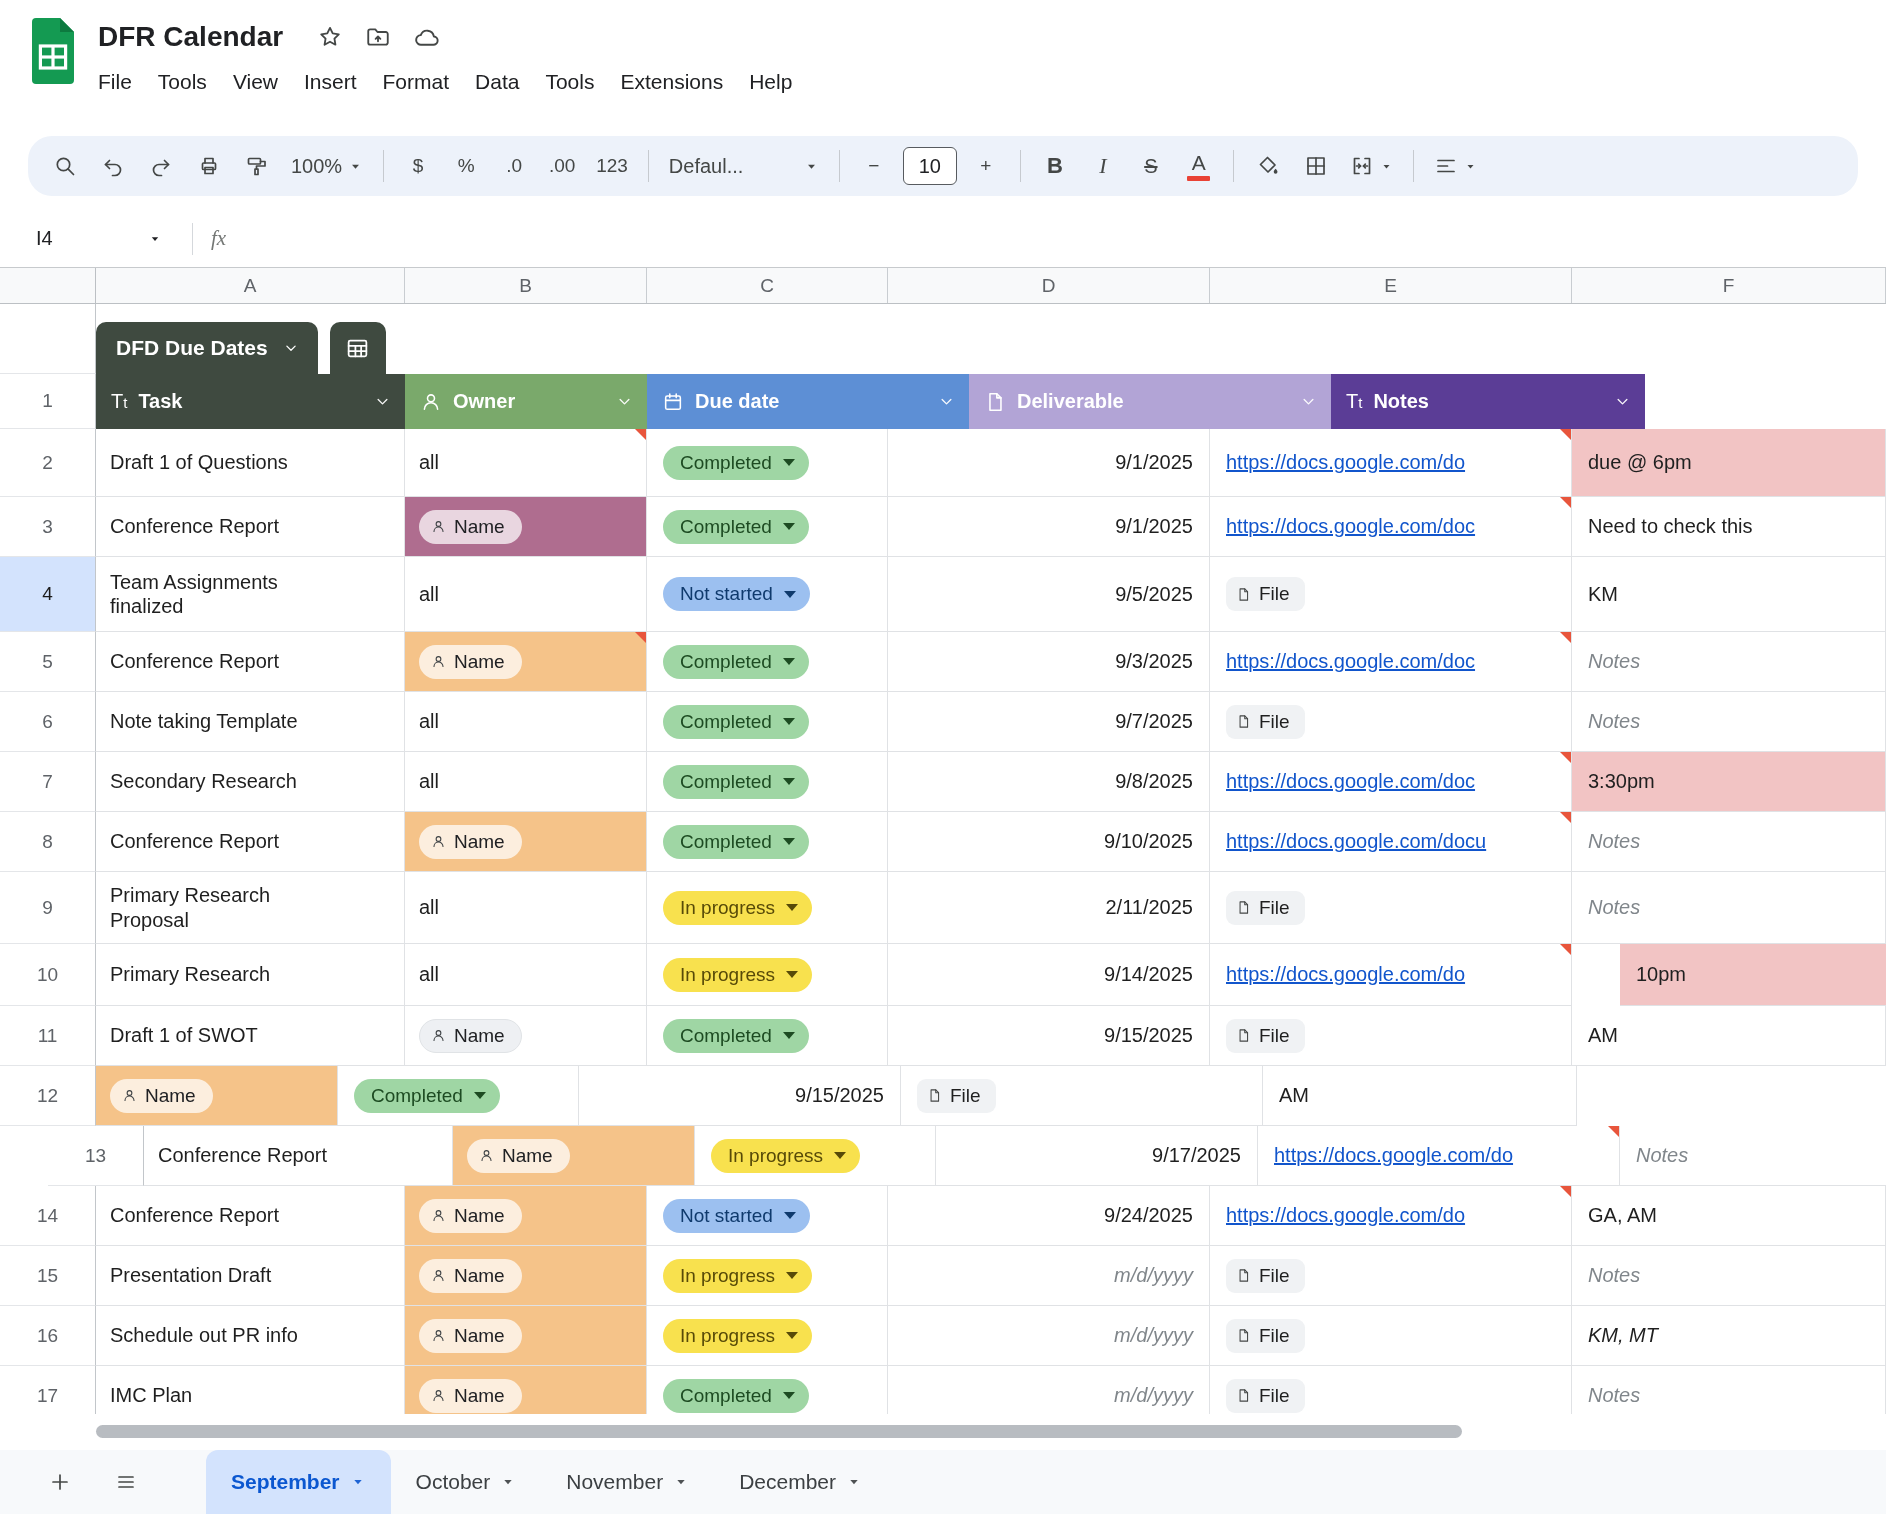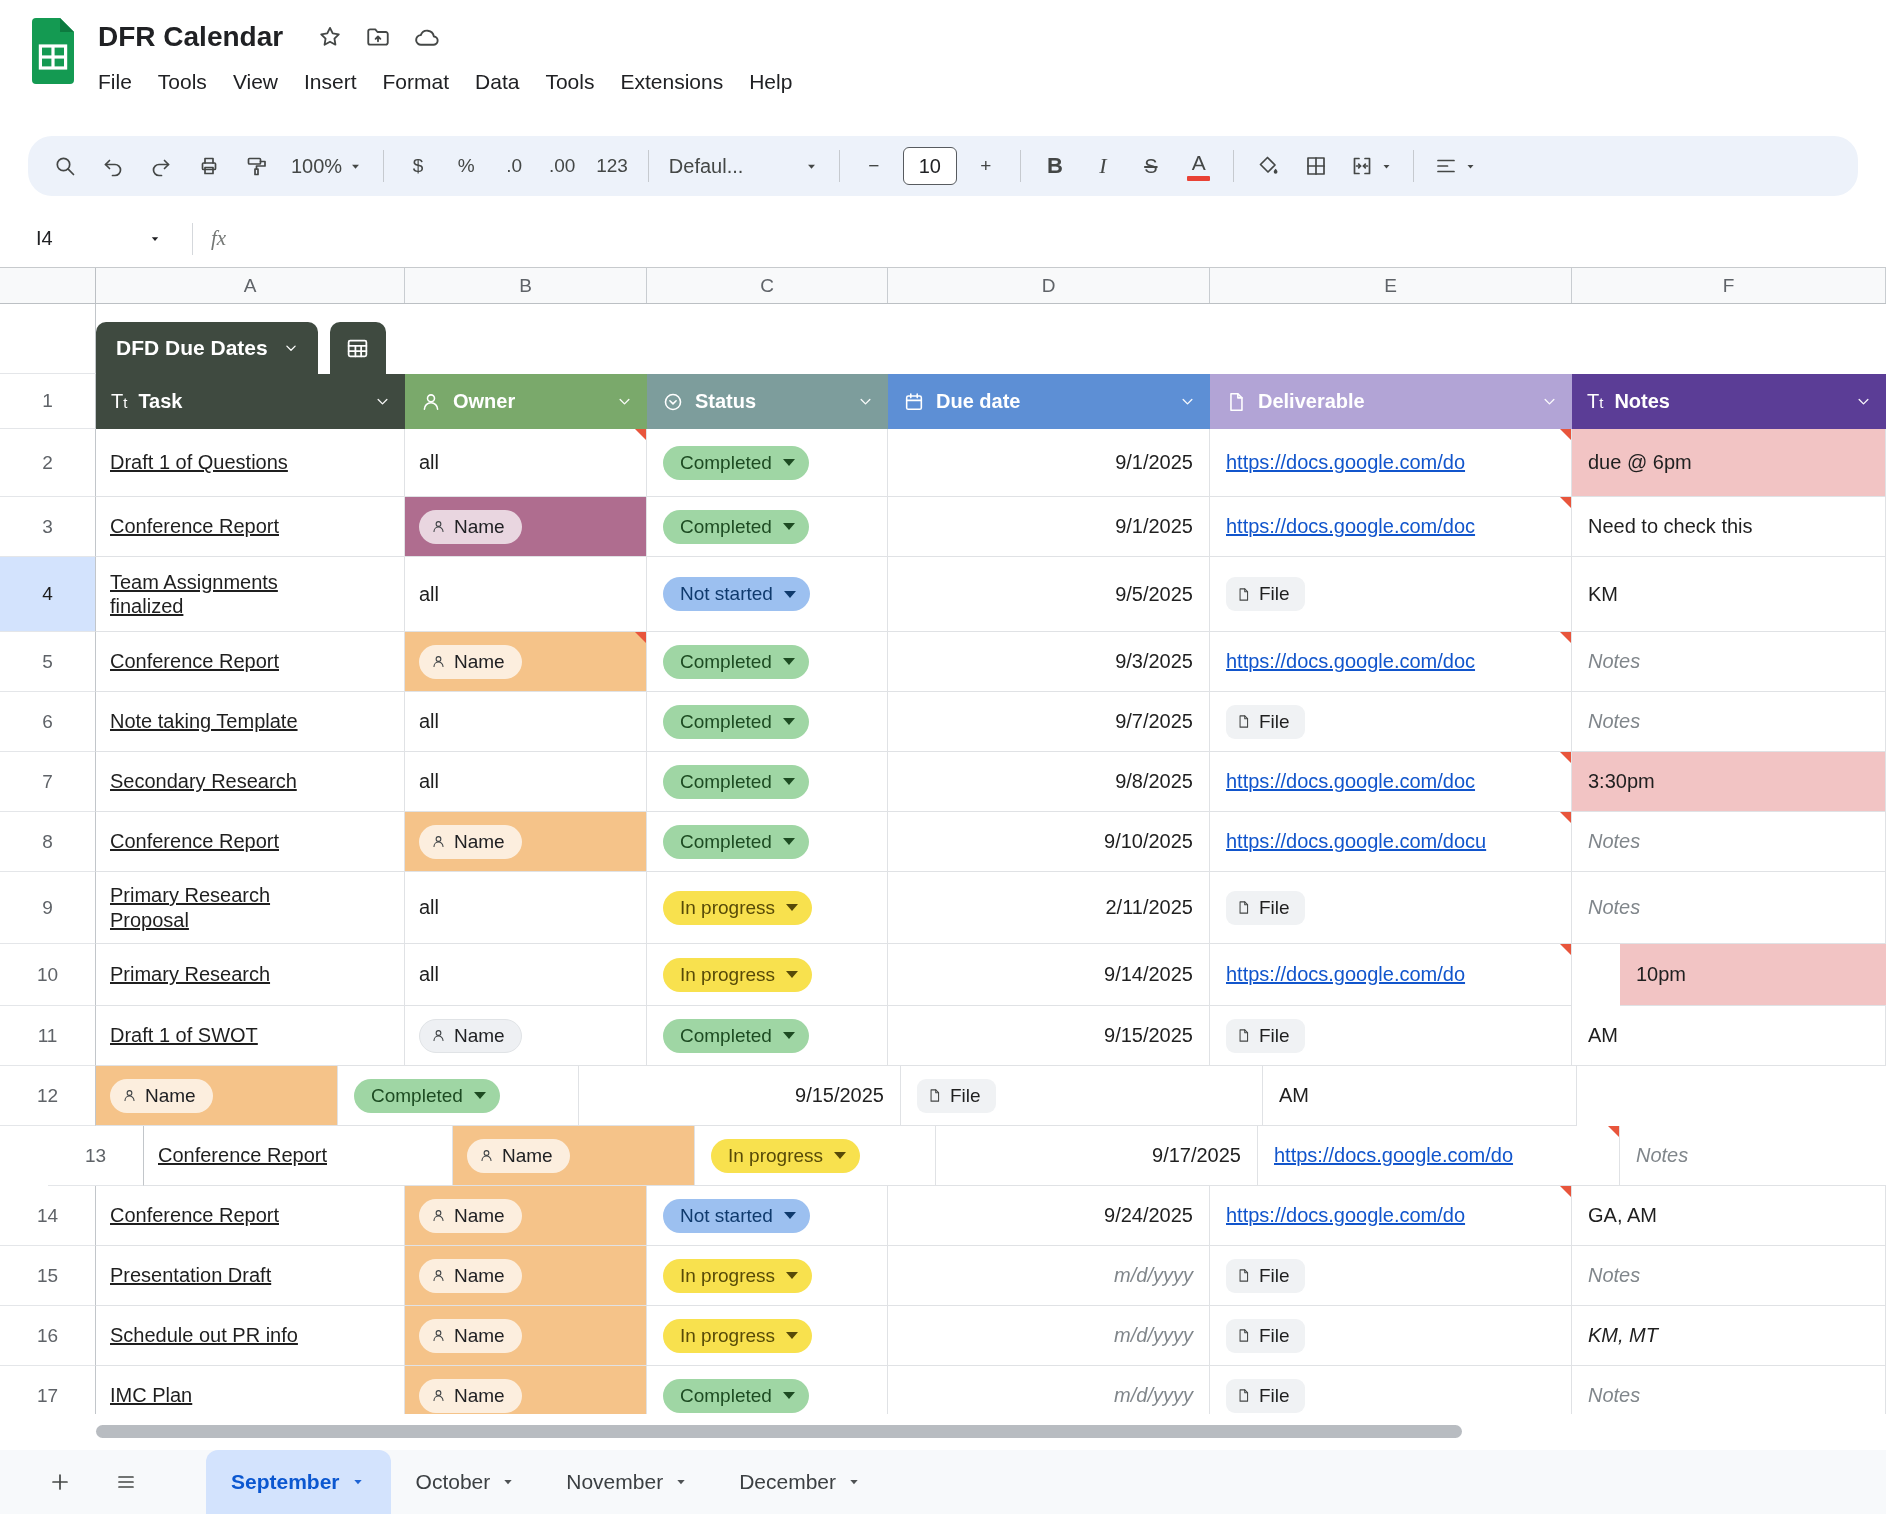--- a/index.html
+++ b/index.html
@@ -54,21 +54,21 @@
   .table-grid-btn { width:56px; height:52px; border-radius:10px 10px 0 0; color:#fff; display:flex; align-items:center; justify-content:center; cursor:pointer; }
 
   .hcell { flex:none; display:flex; align-items:center; gap:11px; padding:0 13px 0 15px; color:#fff; font-size:20px; font-weight:bold; cursor:pointer; }
   .hcell .lbl { white-space:nowrap; }
   .hcaret { margin-left:auto; opacity:.95; display:flex; flex:none; }
   .tt-icon { display:inline-flex; align-items:baseline; font-weight:normal; flex:none; }
   .tt-b { font-size:20px; } .tt-s { font-size:15px; }
 
   .gcell { flex:none; position:relative; display:flex; align-items:center; padding:0 16px; font-size:20px; color:#1f1f1f; border-right:1px solid #e0e2e5; border-bottom:1px solid #e0e2e5; overflow:hidden; cursor:default; }
   .a-cell { padding:0 14px; line-height:1.22; }
-  .task-text { max-width:238px;text-decoration:underline; }
+  .task-text { max-width:238px; }
   .owner-cell { padding:0 14px; }
   .due { justify-content:flex-end; }
   .ph { color:#80868b; font-style:italic; }
   .note::after { content:""; position:absolute; top:0; right:0; width:0; height:0;
                  border-left:11px solid transparent; border-top:11px solid var(--note-color,#e8553c); }
 
   .pill { display:inline-flex; align-items:center; gap:8px; background:#eef0f3; border:1px solid #e0e3e6; border-radius:999px; padding:5px 16px 5px 11px; font-size:19px; color:#202124; cursor:pointer; }
   .cell-colored .pill { background:rgba(255,255,255,0.72); border-color:transparent; }
   .pill svg { color:#3c4043; }
 
@@ -326,32 +326,20 @@
               <polyline points="6.5 9.5 12 15 17.5 9.5"></polyline>
             </svg>
           </span>
         </div>
         <div class="hcell" style="width: 242px; background: rgb(122, 169, 107);">
           <svg width="22" height="22" viewBox="0 0 24 24" fill="none" stroke="currentColor" stroke-width="1.7" stroke-linecap="round" stroke-linejoin="round">
             <circle cx="12" cy="8" r="3.8"></circle>
             <path d="M4.8 20a7.2 7.2 0 0 1 14.4 0"></path>
           </svg>
           <span class="lbl">Owner</span>
-          <span class="hcaret">
-            <svg width="19" height="19" viewBox="0 0 24 24" fill="none" stroke="currentColor" stroke-width="1.7" stroke-linecap="round" stroke-linejoin="round">
-              <polyline points="6.5 9.5 12 15 17.5 9.5"></polyline>
-            </svg>
-          </span>
-        </div>
-        <div class="hcell" style="width: 241px; background: rgb(125, 157, 156);">
-          <svg width="22" height="22" viewBox="0 0 24 24" fill="none" stroke="currentColor" stroke-width="1.7" stroke-linecap="round" stroke-linejoin="round">
-            <circle cx="12" cy="12" r="8.2"></circle>
-            <polyline points="8.6 10.6 12 14 15.4 10.6"></polyline>
-          </svg>
-          <span class="lbl">Status</span>
           <span class="hcaret">
             <svg width="19" height="19" viewBox="0 0 24 24" fill="none" stroke="currentColor" stroke-width="1.7" stroke-linecap="round" stroke-linejoin="round">
               <polyline points="6.5 9.5 12 15 17.5 9.5"></polyline>
             </svg>
           </span>
         </div>
         <div class="hcell" style="width: 322px; background: rgb(93, 143, 213);">
           <svg width="22" height="22" viewBox="0 0 24 24" fill="none" stroke="currentColor" stroke-width="1.7" stroke-linecap="round" stroke-linejoin="round">
             <rect x="4" y="5.5" width="16" height="14.5" rx="1.8"></rect>
             <line x1="4" y1="10.2" x2="20" y2="10.2"></line>

